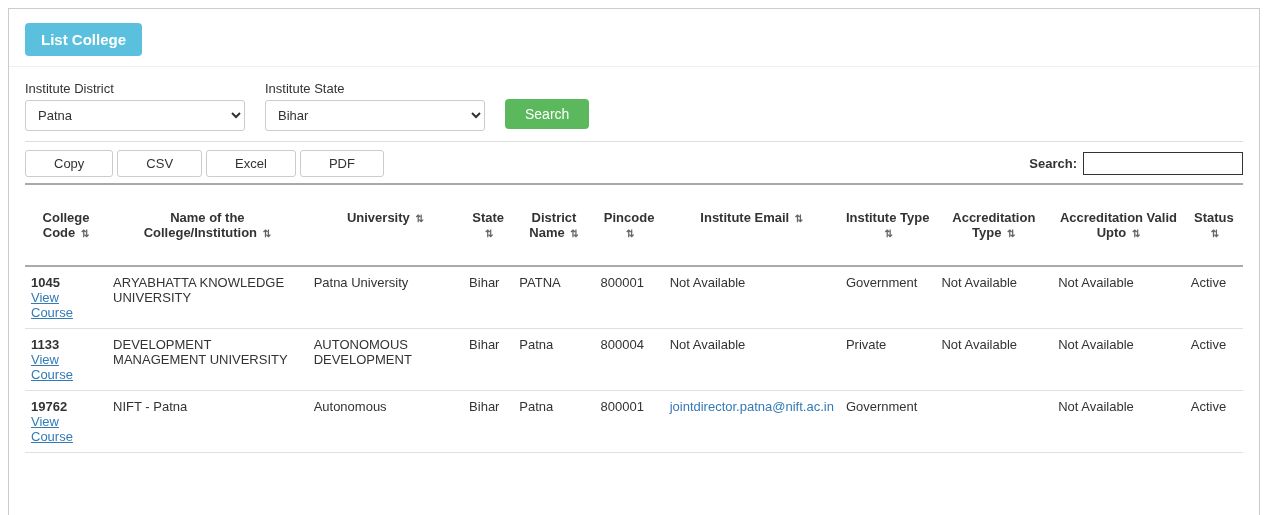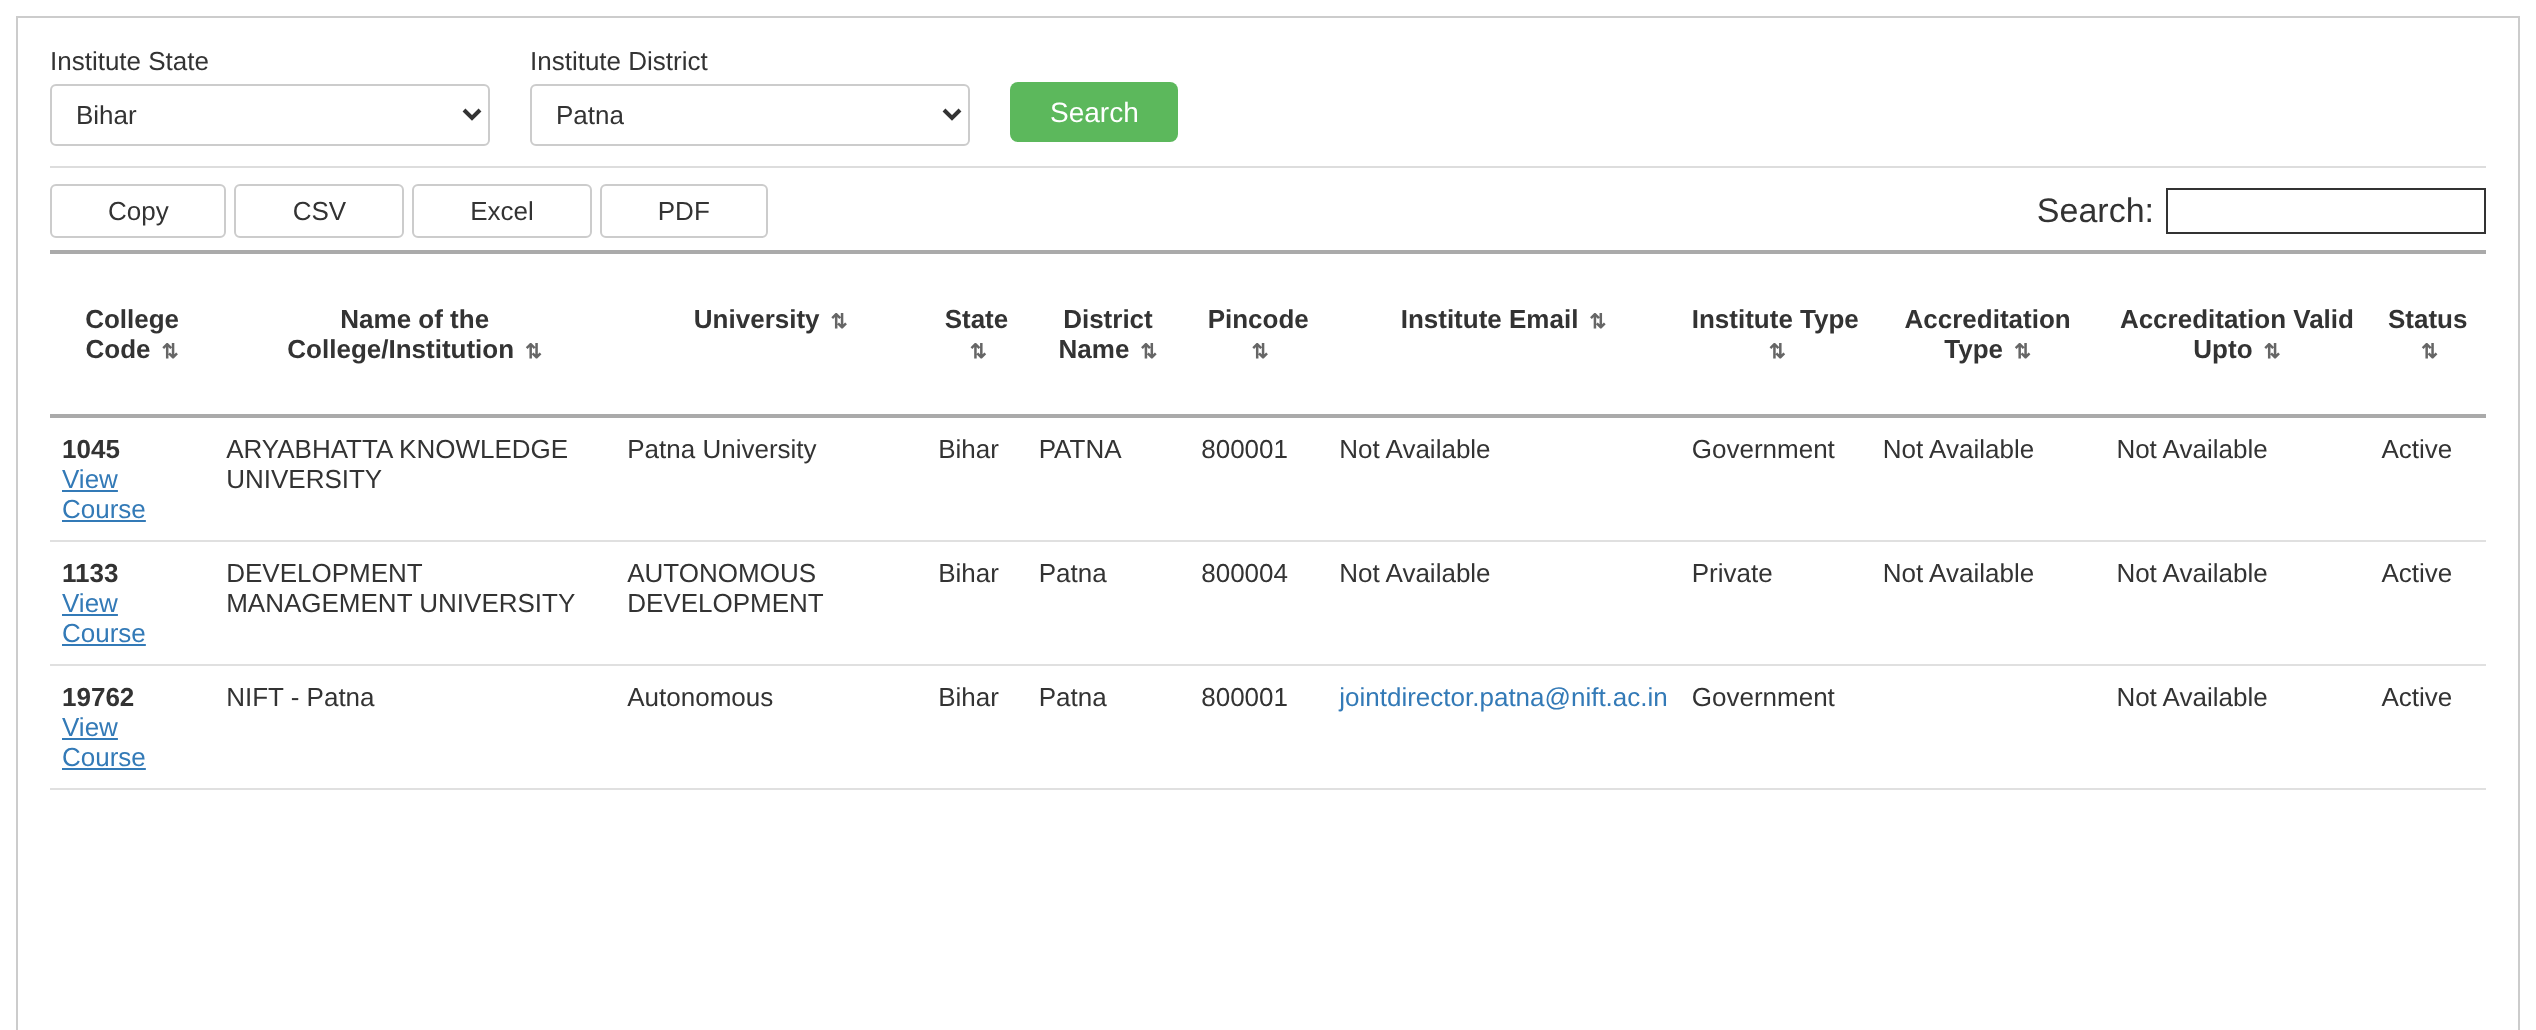--- a/index.html
+++ b/index.html
@@ -9,49 +9,52 @@
     .list-college-btn { background: #5bc0de; color: #fff; border: none; padding: 8px 16px; font-size: 15px; font-weight: bold; border-radius: 4px; cursor: pointer; }
     .filter-row { display: flex; align-items: flex-end; gap: 20px; padding: 14px 16px 10px; }
     .filter-group { display: flex; flex-direction: column; gap: 4px; }
     .filter-group label { font-size: 13px; font-weight: normal; color: #333; }
     .filter-group select { width: 220px; padding: 6px 8px; border: 1px solid #ccc; border-radius: 3px; font-size: 13px; color: #333; background: #fff; }
     .search-btn { background: #5cb85c; color: #fff; border: none; padding: 7px 20px; font-size: 14px; border-radius: 4px; cursor: pointer; margin-bottom: 2px; }
     .toolbar-row { display: flex; align-items: center; justify-content: space-between; padding: 8px 16px 6px; }
     .export-btns { display: flex; gap: 4px; }
     .export-btn { background: #fff; border: 1px solid #ccc; padding: 5px 28px; font-size: 13px; border-radius: 3px; cursor: pointer; color: #333; }
     .search-box-row { display: flex; align-items: center; gap: 6px; }
-    .search-box-row label { font-size: 17px; font-weight: normal; }
+    .search-box-row label { font-size: 13px; font-weight: bold; }
     .search-box-row input { border: 1px solid #333; padding: 3px 6px; font-size: 13px; width: 160px; }
     .table-wrapper { padding: 0 16px 16px; overflow-x: auto; }
     table { width: 100%; border-collapse: collapse; font-size: 13px; }
     thead tr { border-top: 2px solid #aaa; border-bottom: 2px solid #aaa; }
     thead th { padding: 25px 6px; text-align: center; font-weight: bold; color: #333; white-space: normal; vertical-align: top; }
     thead th .sort-arrows { display: inline-block; margin-left: 2px; font-size: 10px; color: #666; }
     tbody tr { border-bottom: 1px solid #e0e0e0; }
     tbody td { padding: 8px 6px; vertical-align: top; color: #333; }
     .college-code { color: #333; font-weight: bold; }
     .view-course-link { color: #337ab7; text-decoration: underline; cursor: pointer; display: block; }
     .email-link { color: #337ab7; text-decoration: none; }
     .status-active { color: #333; }
     .divider { border: none; border-top: 1px solid #ddd; margin: 0 16px; }
   </style>
 </head>
 <body>
 
 <div class="page-wrapper">
 
+  <div class="header-bar">
+    <button class="list-college-btn">List College</button>
+  </div>
 
   <div class="filter-row">
     <div class="filter-group">
+      <label>Institute District</label>
+      <select><option>Patna</option></select>
+    </div>
+    <div class="filter-group">
       <label>Institute State</label>
       <select><option>Bihar</option></select>
-    </div>
-    <div class="filter-group">
-      <label>Institute District</label>
-      <select><option>Patna</option></select>
     </div>
     <button class="search-btn">Search</button>
   </div>
 
   <hr class="divider">
 
   <div class="toolbar-row">
     <div class="export-btns">
       <button class="export-btn">Copy</button>
       <button class="export-btn">CSV</button>

